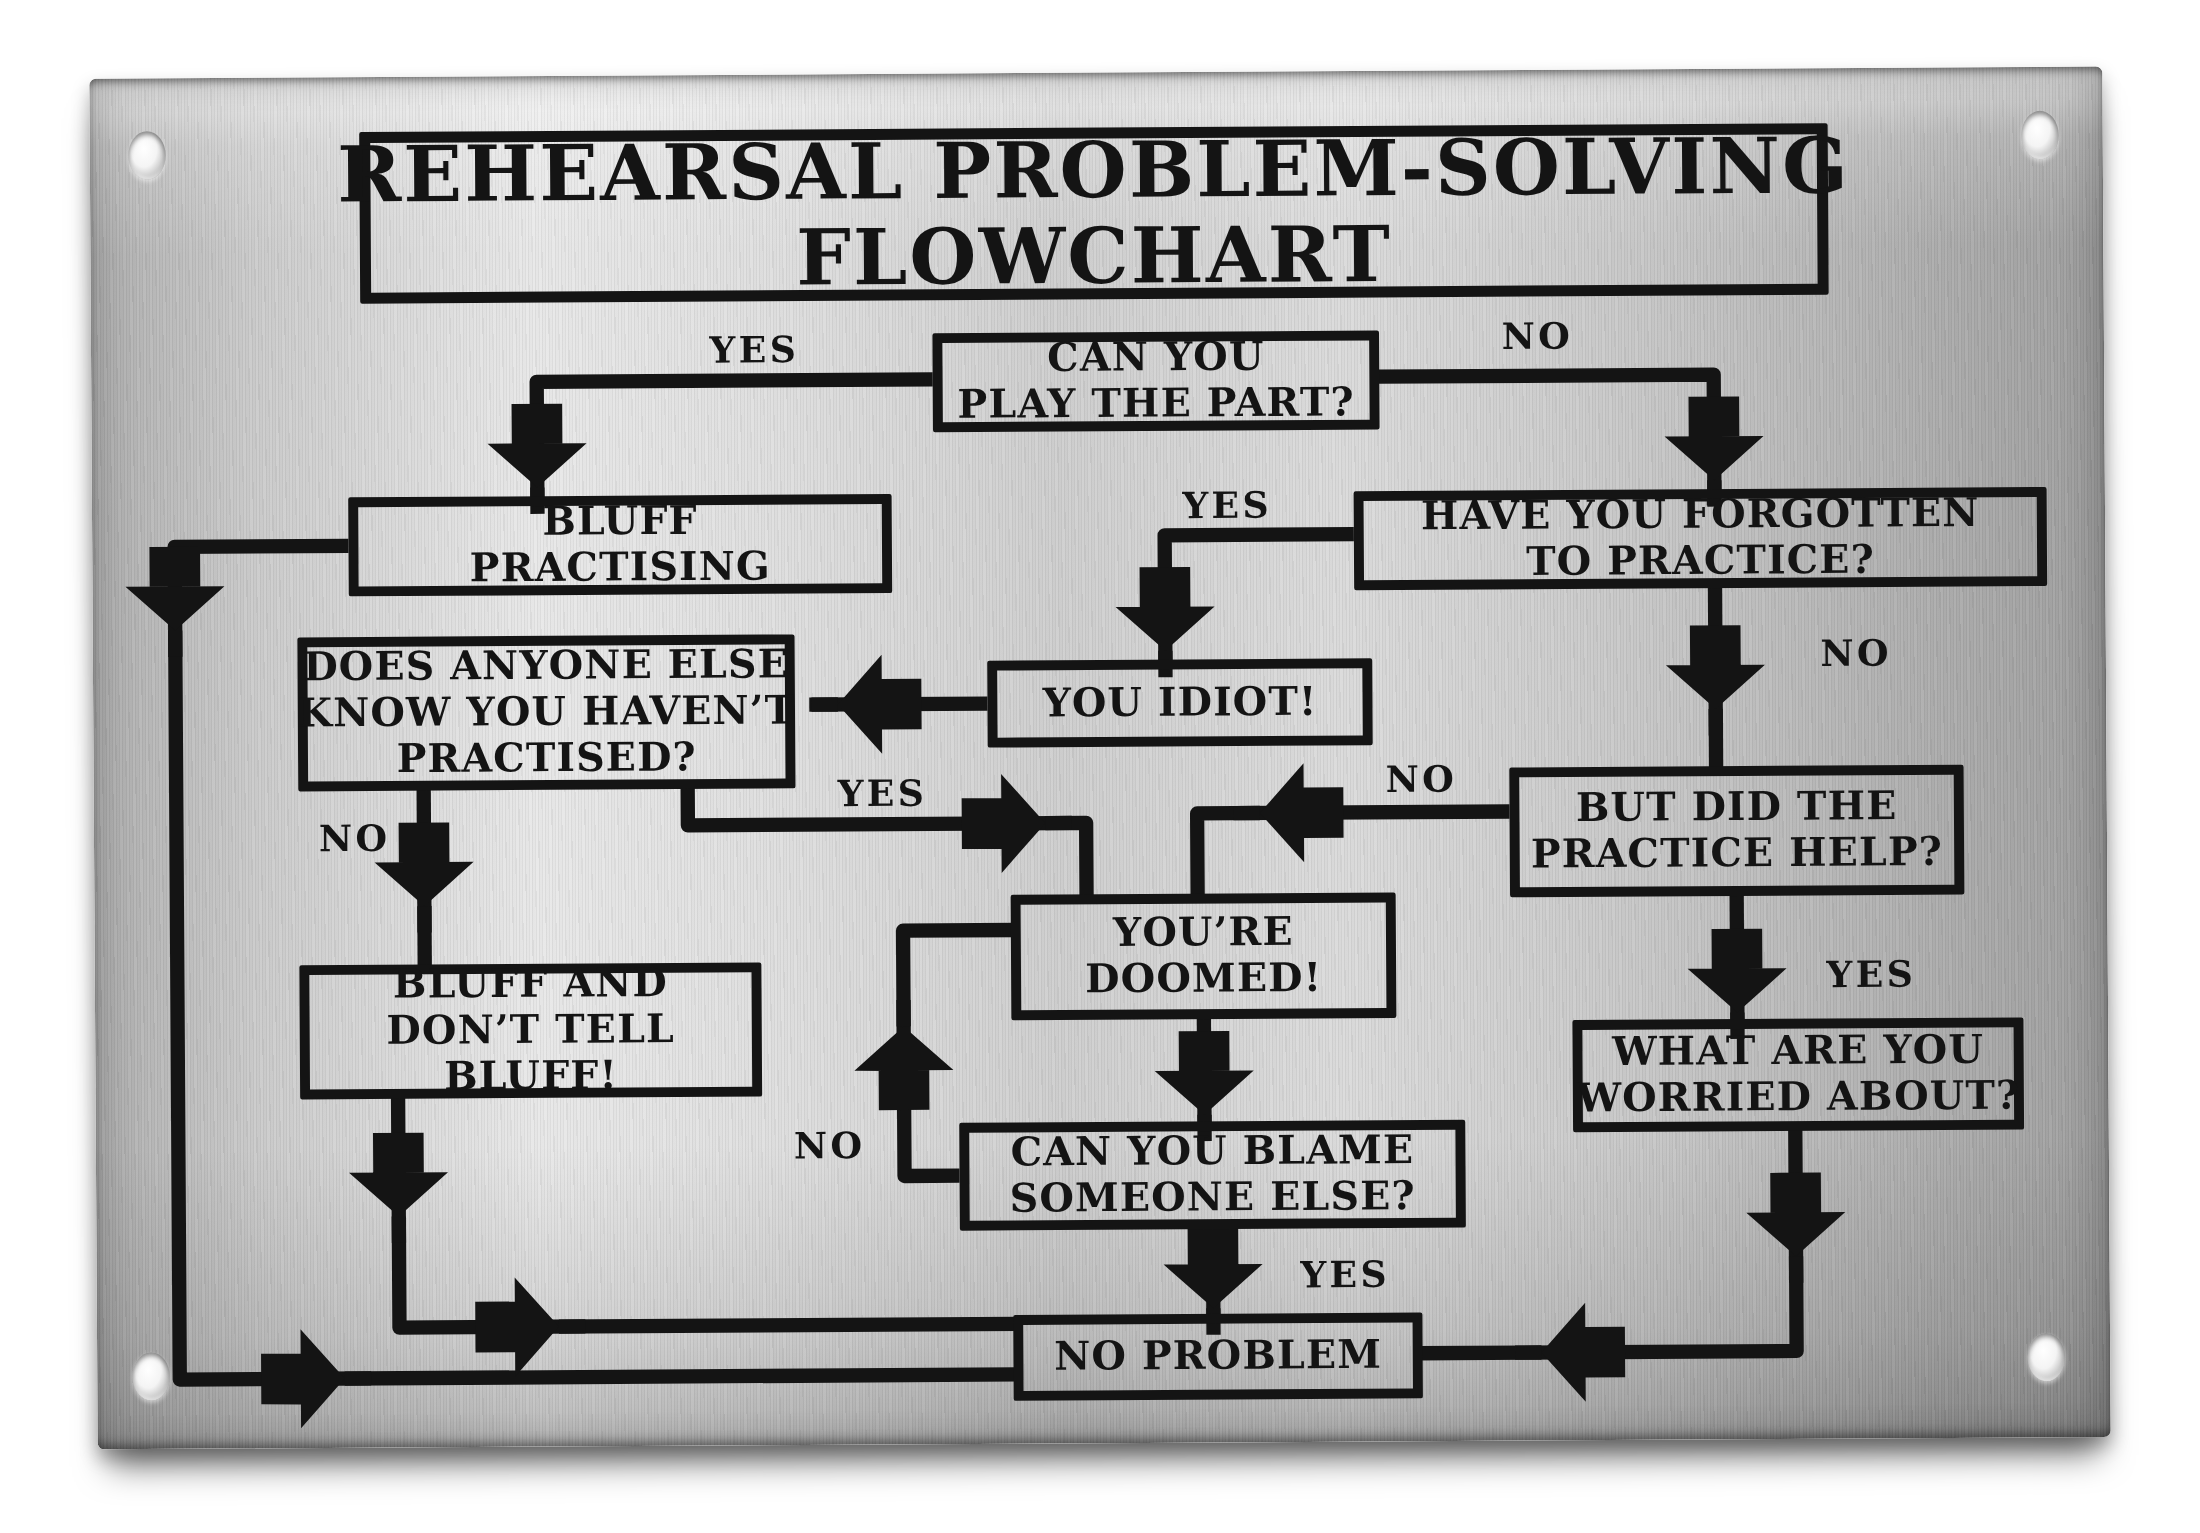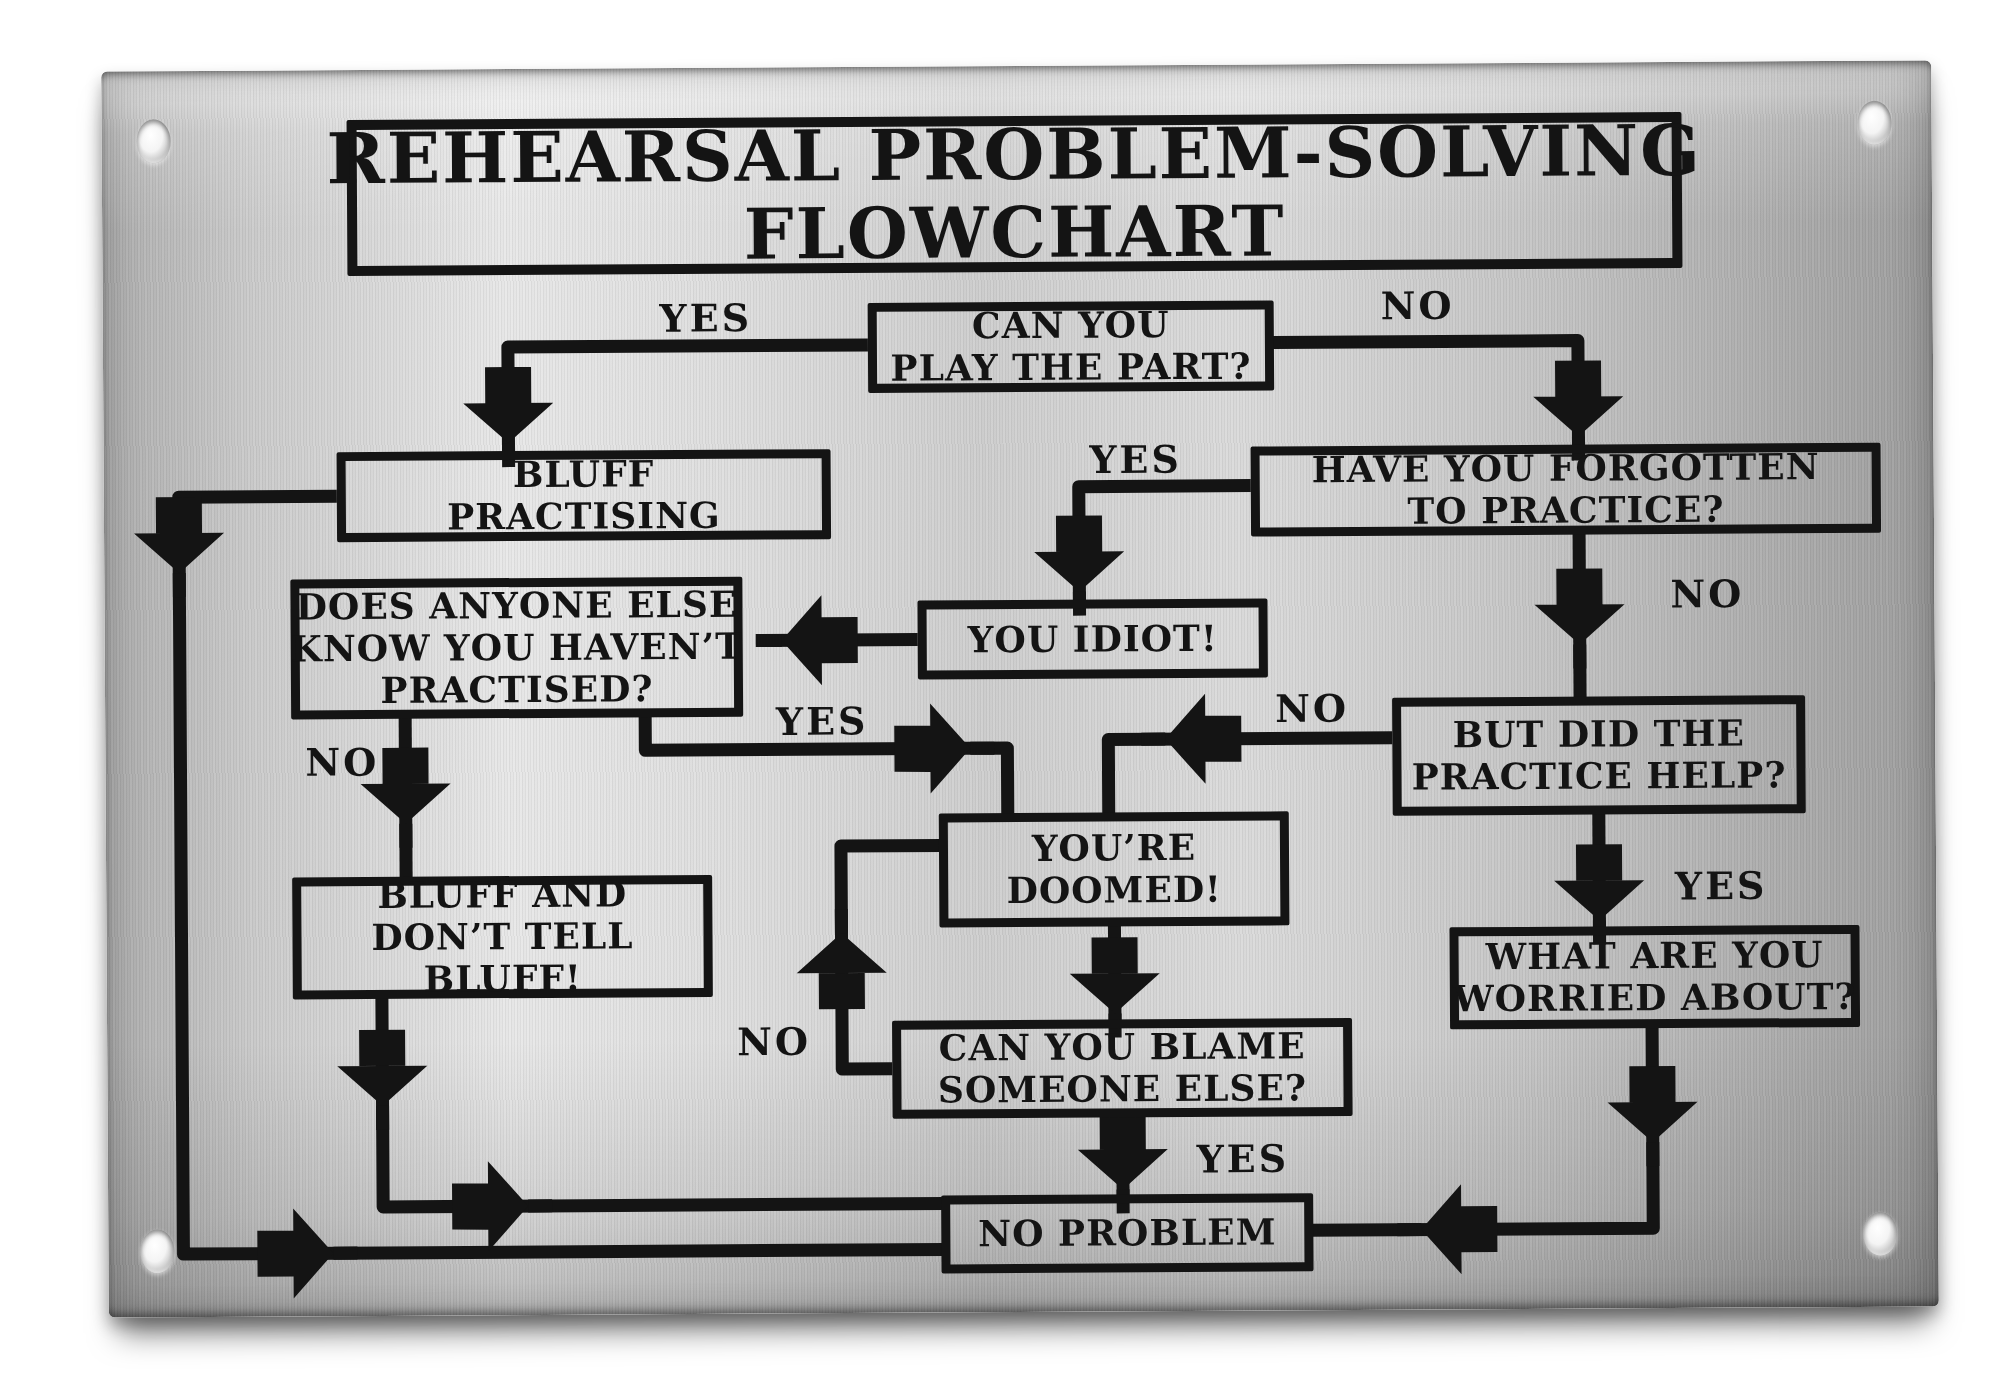--- a/index.html
+++ b/index.html
@@ -1,21 +1,21 @@
 <!DOCTYPE html>
 <html style="--ink: #141414;"><head>
 <meta charset="utf-8">
 <style>
   :root{ --ink:#141414; }
   html,body{ margin:0; padding:0; }
   body{
     width:2000px; height:1394px; overflow:hidden; background:#ffffff;
     font-family:"DejaVu Serif", serif;
   }
-  .scene{ position:relative; width:1608px; height:1394px;margin-left:20px; }
+  .scene{ position:relative; width:1608px; height:1394px; }
   .plate{
     position:absolute; left:85px; top:66px; width:1830px; height:1246px;
     border-radius:6px; overflow:hidden;
     transform:rotate(-0.35deg);
     background:
       repeating-linear-gradient(90deg,
         rgba(255,255,255,.09) 0 2px,
         rgba(110,110,110,.10) 2px 3px,
         rgba(215,215,215,.06) 3px 5px,
         rgba(90,90,90,.07)   5px 6px),
@@ -42,21 +42,21 @@
   .node{
     position:absolute; box-sizing:border-box; border:9px solid var(--ink);
     display:flex; flex-direction:column; align-items:center; justify-content:center;
     text-align:center; color:var(--ink); font-weight:bold; font-size:36px;
     line-height:1.16; letter-spacing:1px; border-radius:2px;
   }
   .node span{ white-space:nowrap; }
   .node.title{ border-width:10px; font-size:70px; letter-spacing:2px; line-height:1.12; }
   .edge-label{
     position:absolute; transform:translate(-50%,-50%);
-    color:var(--ink); font-weight:bold; font-size:38px; letter-spacing:3px; white-space:nowrap;
+    color:var(--ink); font-weight:bold; font-size:33px; letter-spacing:3px; white-space:nowrap;
   }
   .screw{
     position:absolute; width:34px; height:44px; border-radius:50%;
     transform:translate(-50%,-50%);
     background:radial-gradient(ellipse at 42% 36%, #ffffff 0%, #f4f4f4 42%, #cdcdcd 64%, #8e8e8e 100%);
     box-shadow: inset 0 3px 5px rgba(0,0,0,.45), inset 0 -2px 3px rgba(255,255,255,.65), 0 2px 4px rgba(255,255,255,.5);
   }
 </style>
 </head>
 <body>

